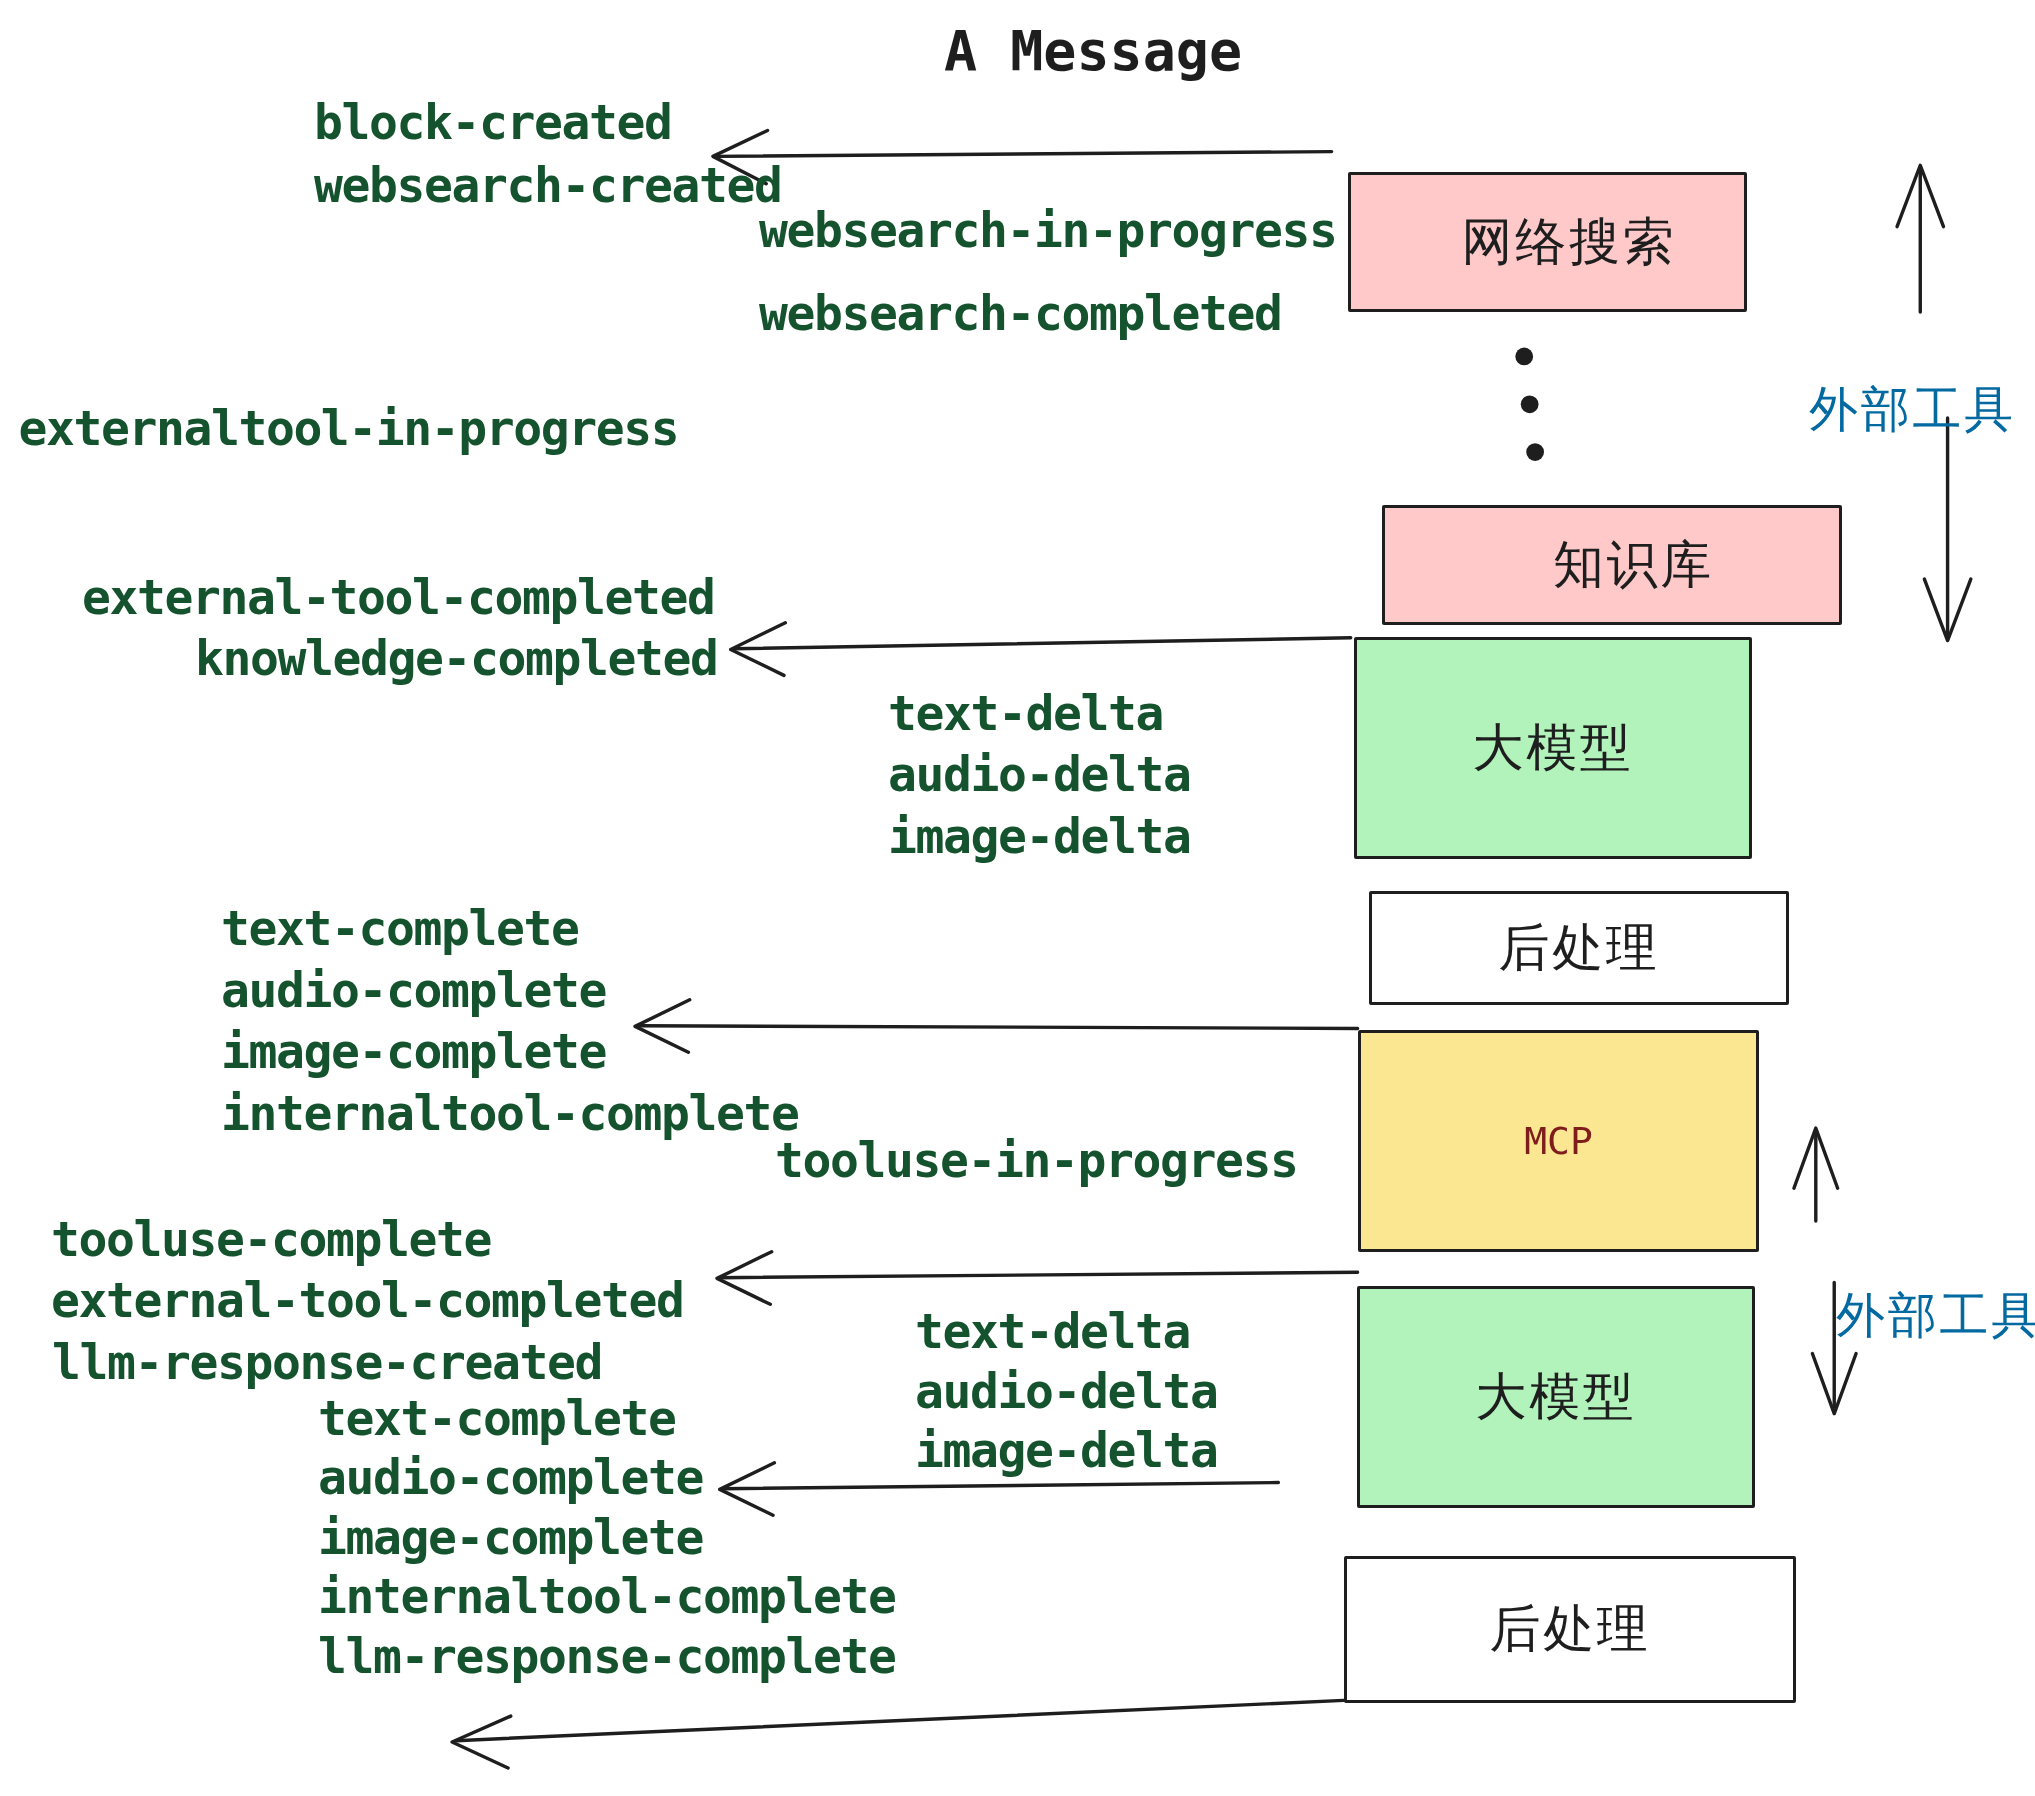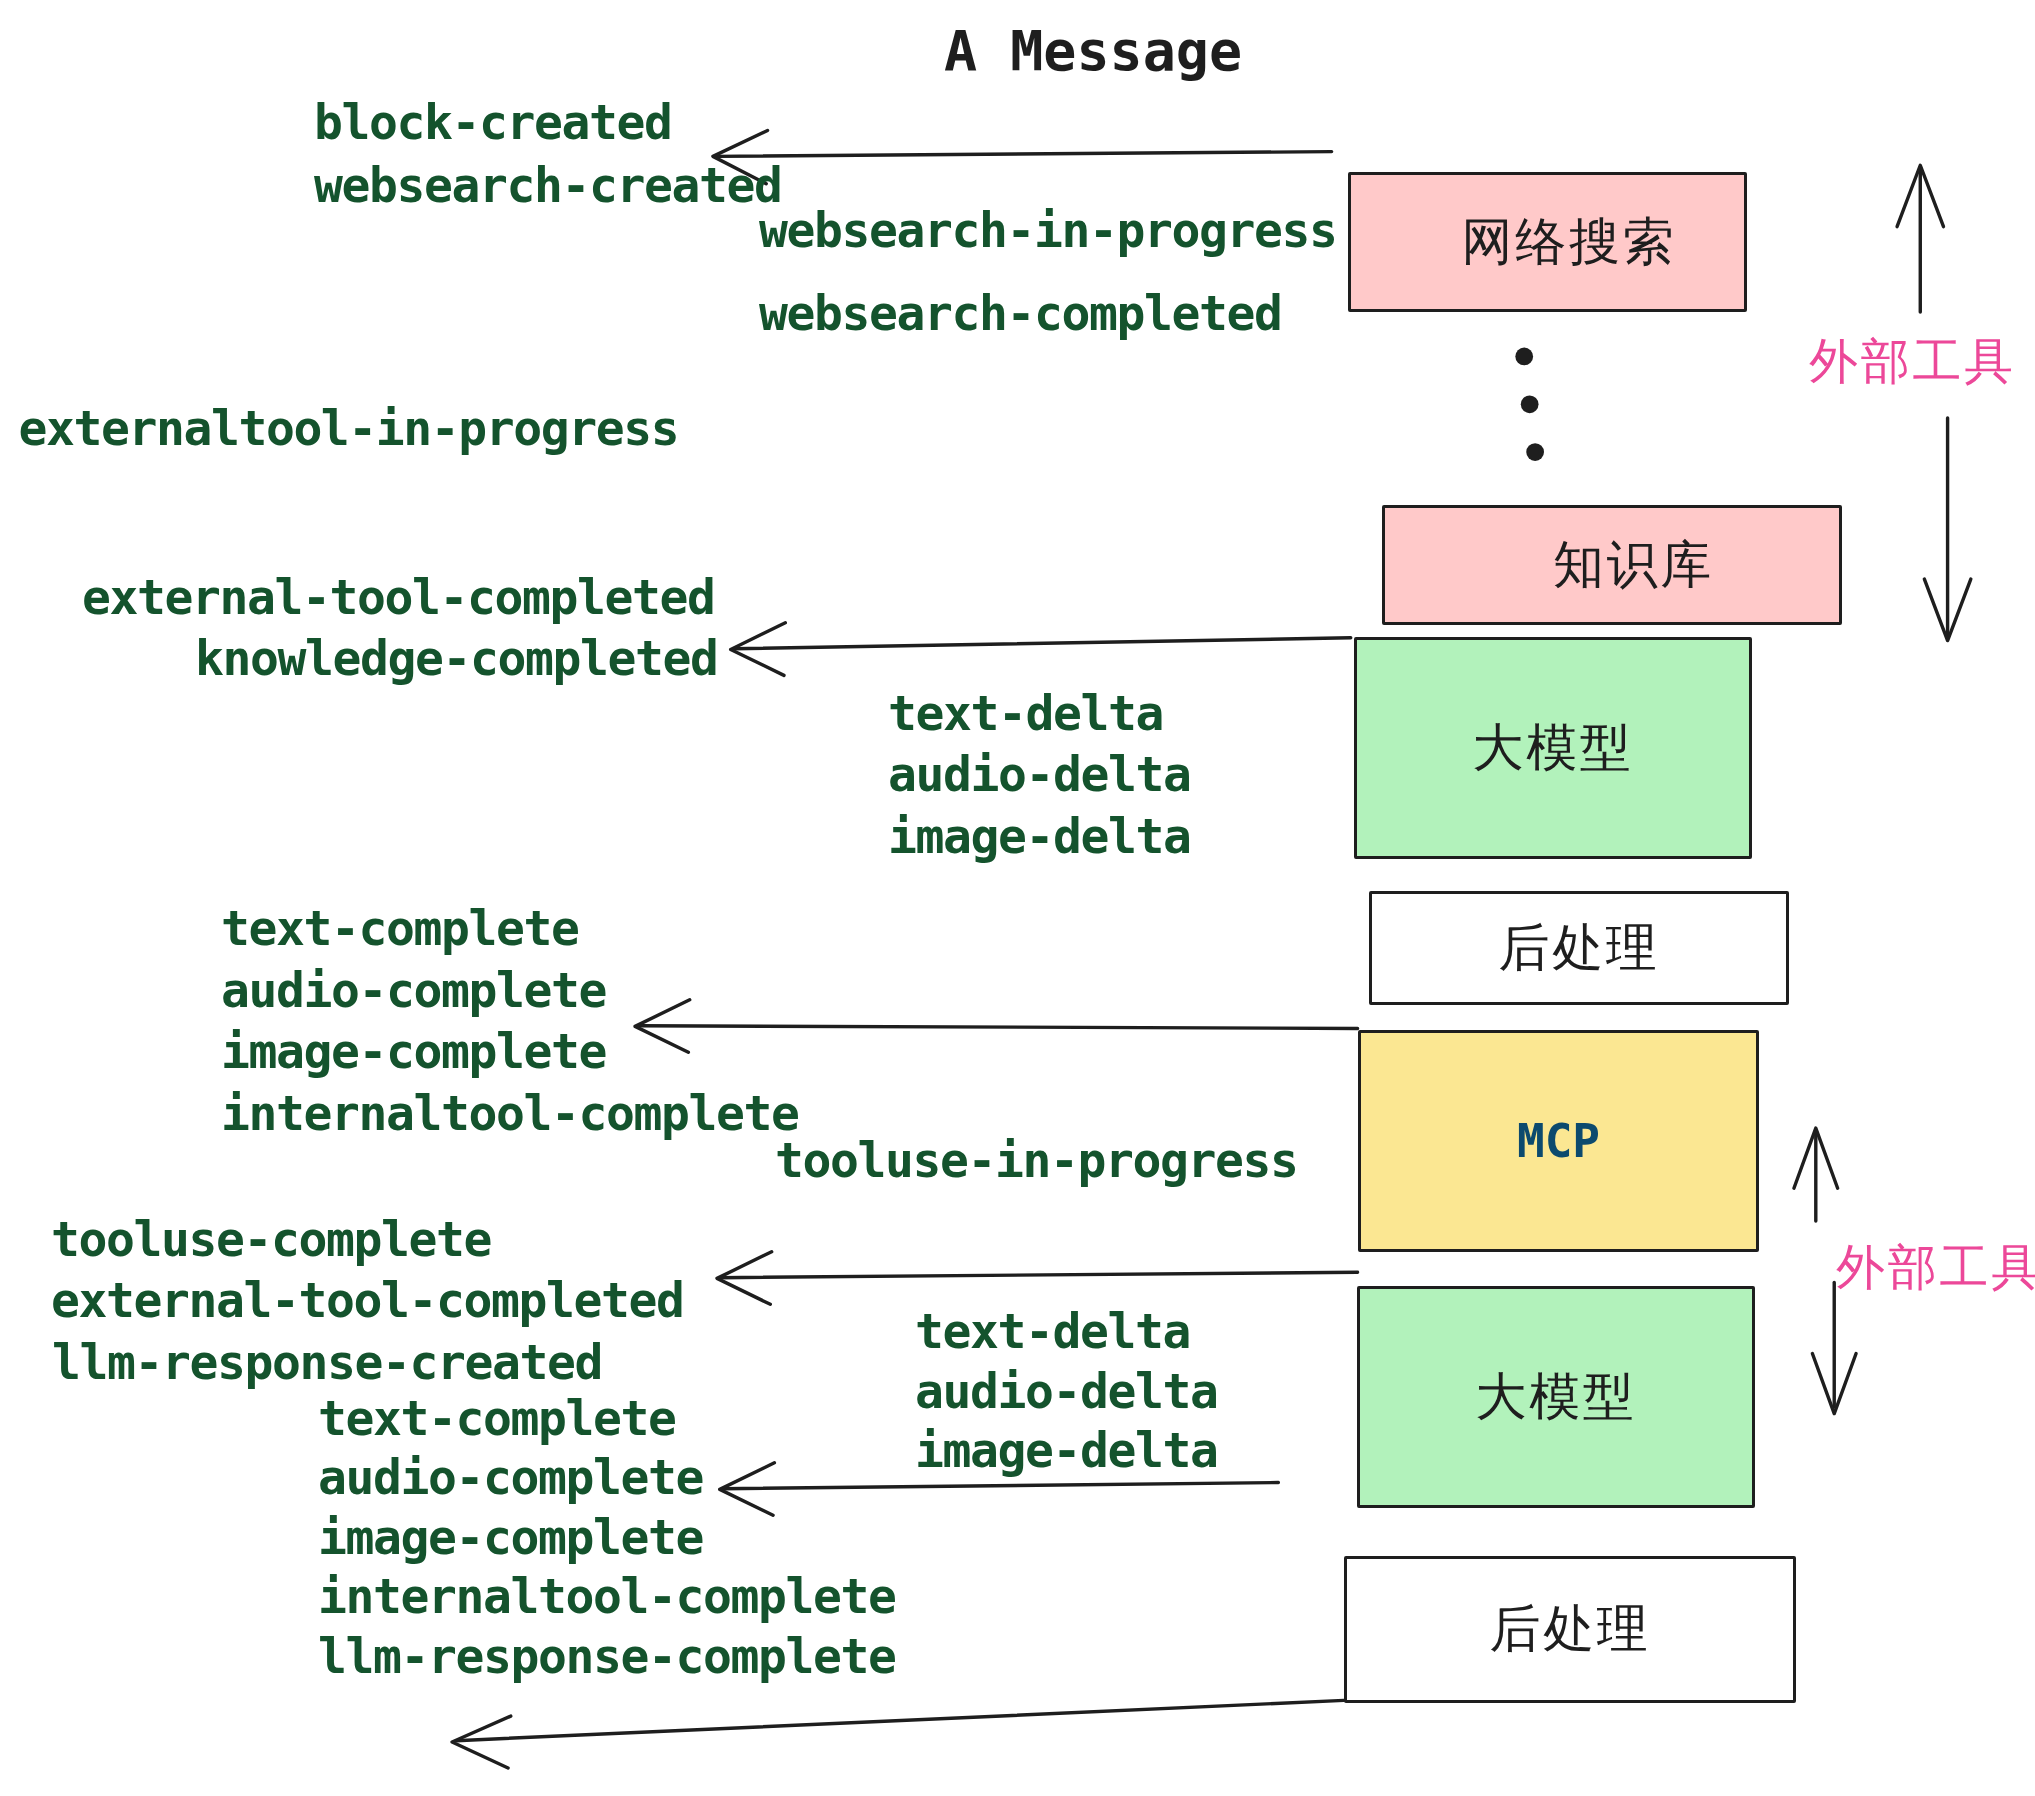--- a/index.html
+++ b/index.html
@@ -40,36 +40,37 @@
   }
   .box .cjk{
     font-family:"Liberation Sans", sans-serif;
     font-weight:500;
     font-size:51px;
     letter-spacing:2.7px;
     color:#1e1e1e;
   }
   .box .latin{
     font-family:"DejaVu Sans Mono", monospace;
-    font-weight:bold;
-    font-size:46px;
-    color:#0c4a6e;
+    font-weight:normal;
+    font-size:38px;
+    color:#7f1d1d;
   }
   .fill-pink{background:#ffc9c9;padding-left:43px;}
   .fill-green{background:#b2f2bb;}
   .fill-yellow{background:#fbe792;}
   .fill-white{background:#ffffff;text-align:right;}
   .ann{
     position:absolute;
     font-family:"Liberation Sans", sans-serif;
     font-weight:500;
     font-size:49px;
     letter-spacing:2.7px;
     white-space:nowrap;
-    color:#ec4899;
+    color:#0369a1;
+    margin-top:48px;
   }
 </style>
 </head>
 <body>
 
 <div id="canvas">
 
   <svg id="arrow-layer" viewBox="0 0 2980 2630" fill="none" stroke="#1e1e1e" stroke-width="5" stroke-linecap="round" stroke-linejoin="round">
 
     <g>

